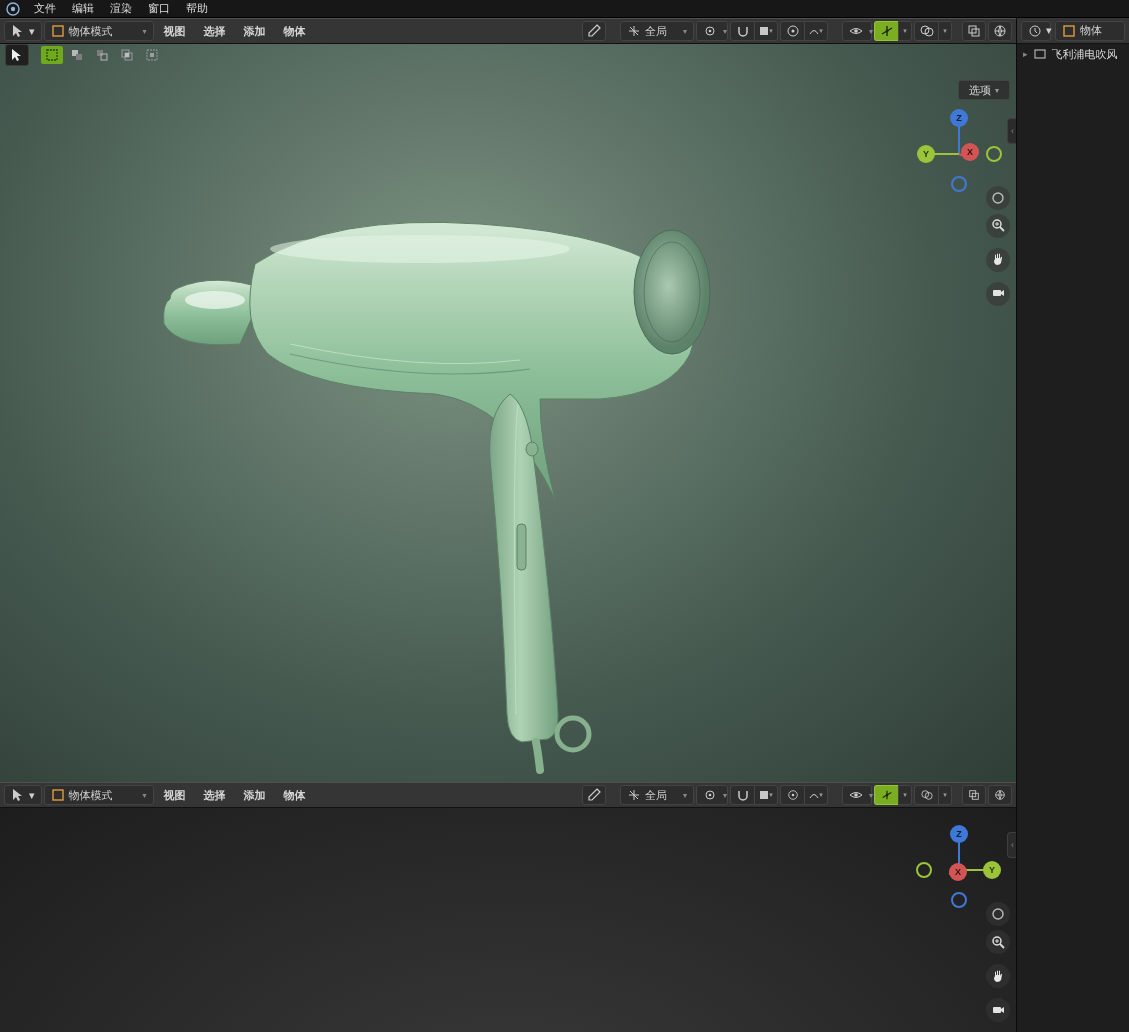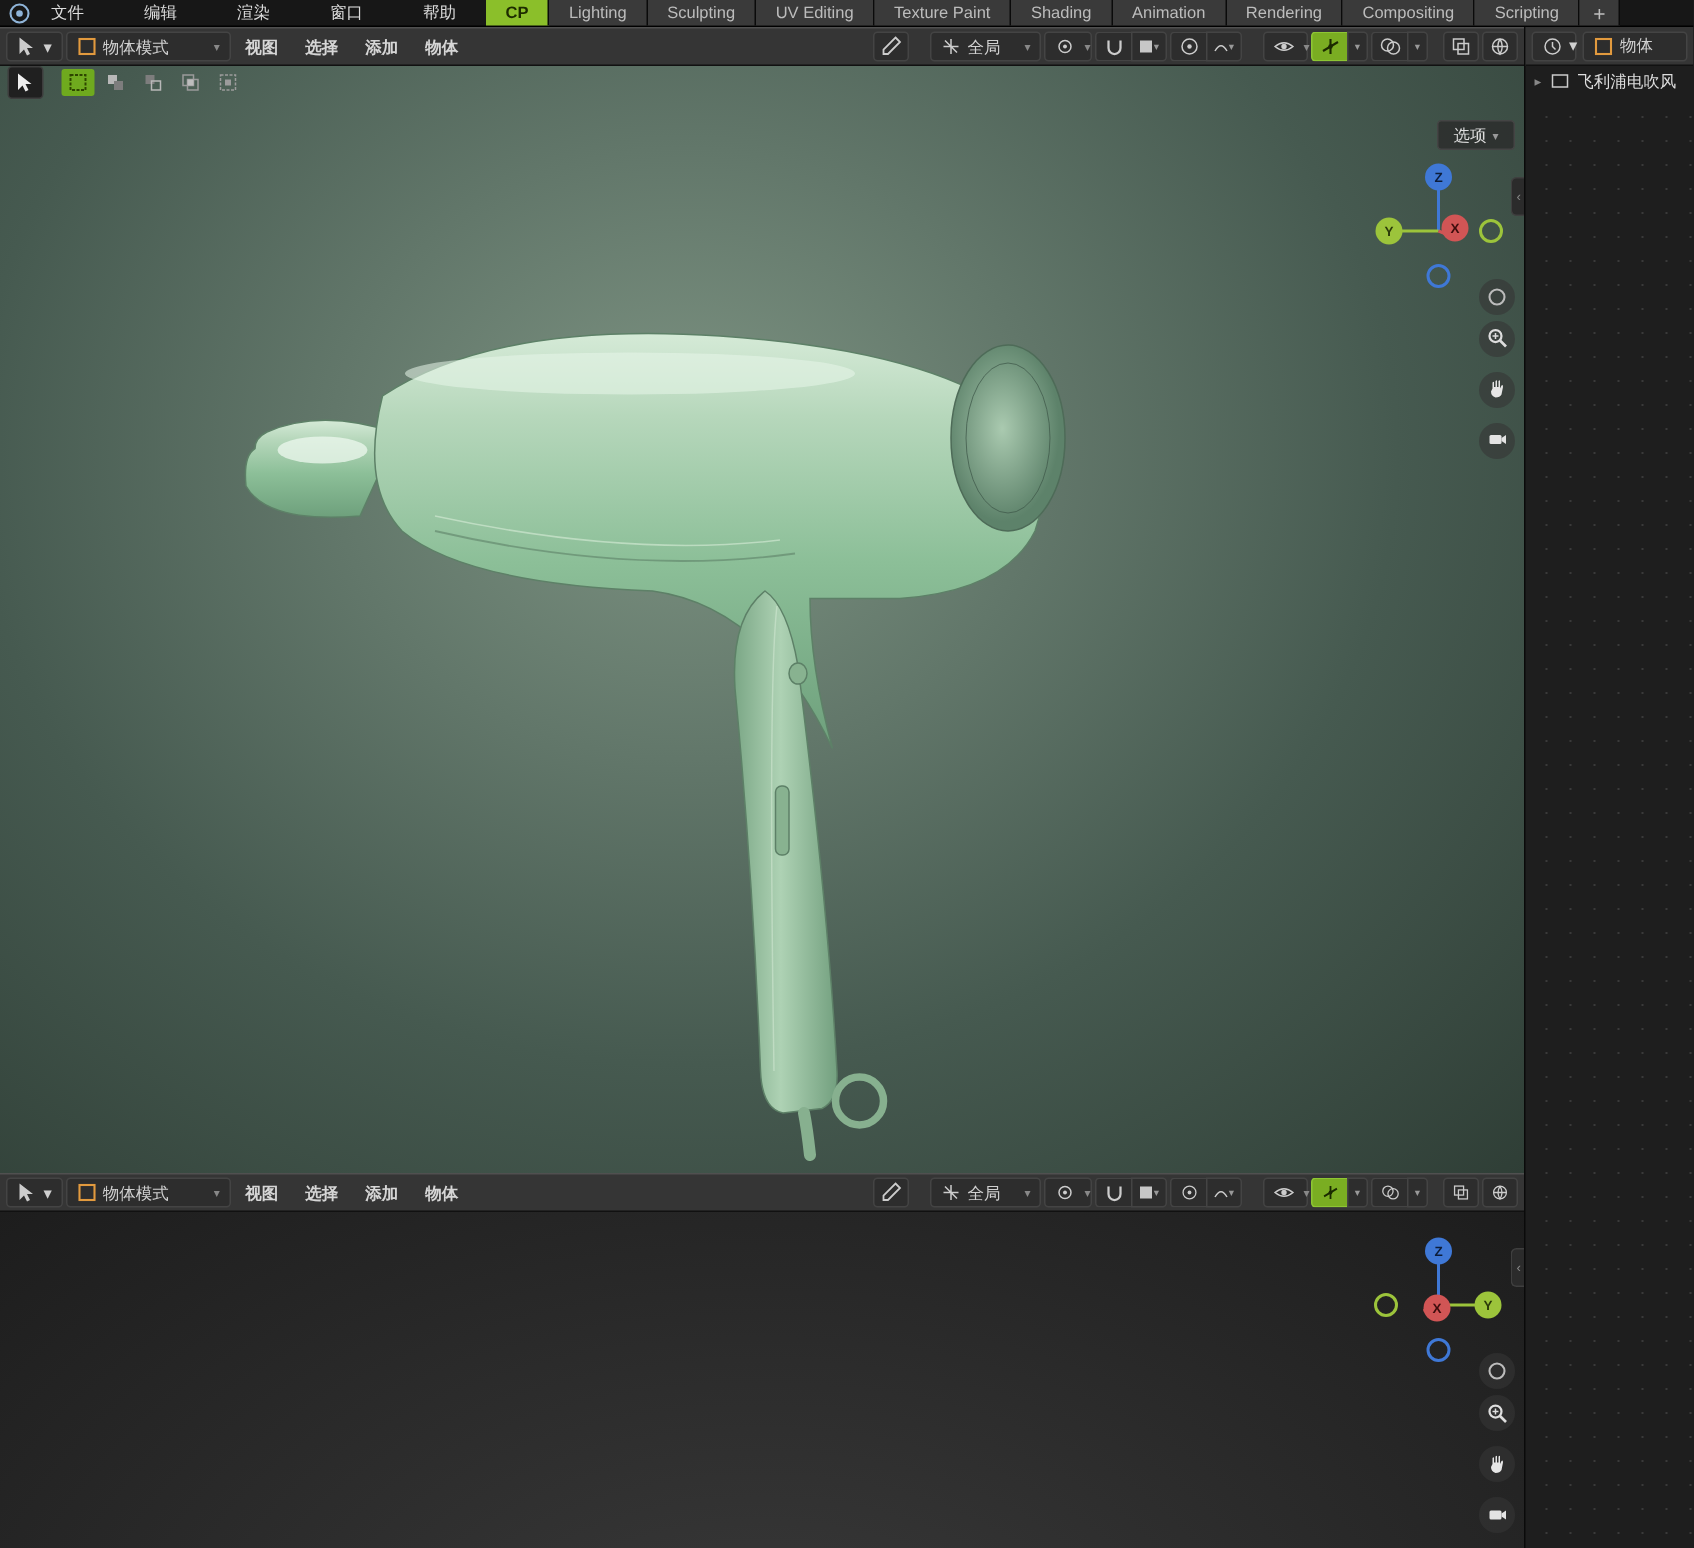--- a/index.html
+++ b/index.html
@@ -3,21 +3,21 @@
 <meta charset="utf-8">
 <style>
   * { box-sizing: border-box; margin: 0; padding: 0; }
   html, body { width: 1129px; height: 1032px; font-family: sans-serif; font-size: 12px; color: #ddd; background: #1b1b1b; overflow: hidden; }
   body { display: flex; flex-direction: column; }
 
   
   .top-row { height: 18px; display: flex; align-items: stretch; background: #171717; border-bottom: 1px solid #000; font-size: 11px; }
   .blender-logo { width: 26px; display: flex; align-items: center; justify-content: center; }
   .blender-logo svg { width: 16px; height: 16px; }
-  .main-menu { display: flex; gap: 24px; }
+  .main-menu { display: flex; }
   .main-menu .item { padding: 0 8px; display: flex; align-items: center; cursor: default; color: #dcdcdc; }
   .tabs { display: flex; margin-left: 12px; }
   .tabs .tab { padding: 0 13px; display: flex; align-items: center; color: #bcbcbc; border-right: 1px solid #0a0a0a; background: #3a3a3a; font-size: 11px; }
   .tabs .tab.active { background: #8bbf2a; color: #1d2b00; font-weight: 600; }
   .tabs .tab.add { width: 20px; justify-content: center; font-size: 14px; }
 
   
   .view3d-wrap { position: relative; height: 764px; display: flex; background: #2a2a2a; }
   .view3d { position: relative; flex: 1; display: flex; flex-direction: column; }
   .vp-header { height: 26px; background: #353535; border-top: 1px solid #505050; border-bottom: 1px solid #111; display: flex; align-items: center; padding: 0 4px; gap: 2px; }
@@ -74,33 +74,20 @@
         <circle cx="8" cy="8" r="6" fill="none" stroke="#8fb4d8" stroke-width="1.4"></circle>
         <circle cx="8" cy="8" r="2.2" fill="#8fb4d8"></circle>
       </svg>
   </div>
   <div class="main-menu">
     <div class="item">文件</div>
     <div class="item">编辑</div>
     <div class="item">渲染</div>
     <div class="item">窗口</div>
     <div class="item">帮助</div>
-  </div>
-  <div class="tabs">
-    <div class="tab active">CP</div>
-    <div class="tab">Lighting</div>
-    <div class="tab">Sculpting</div>
-    <div class="tab">UV Editing</div>
-    <div class="tab">Texture Paint</div>
-    <div class="tab">Shading</div>
-    <div class="tab">Animation</div>
-    <div class="tab">Rendering</div>
-    <div class="tab">Compositing</div>
-    <div class="tab">Scripting</div>
-    <div class="tab add">+</div>
   </div>
 </div>
 
 <div style="display:flex;flex:1;min-height:0;">
 <div style="display:flex;flex-direction:column;flex:1;min-width:0;">
 
 <div class="view3d-wrap">
   <div class="view3d">
 
     <div class="vp-header">

